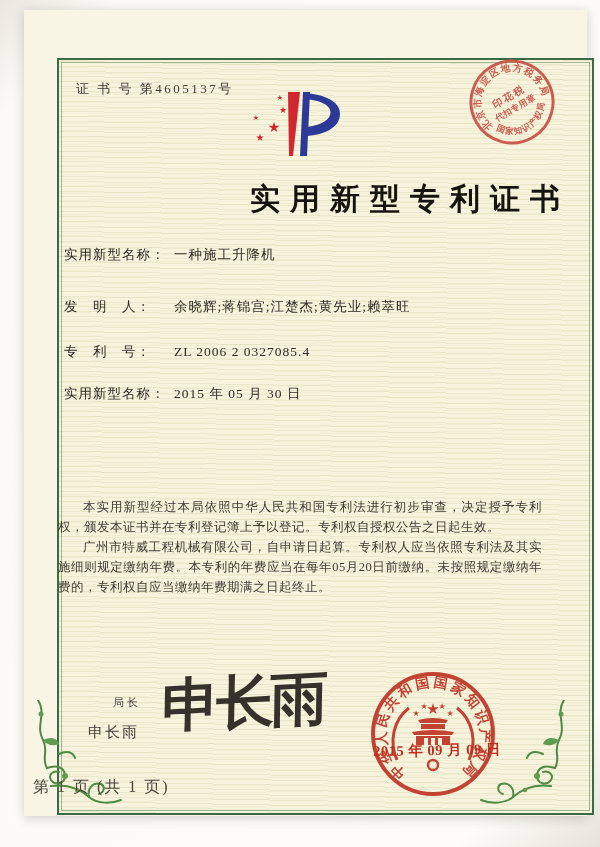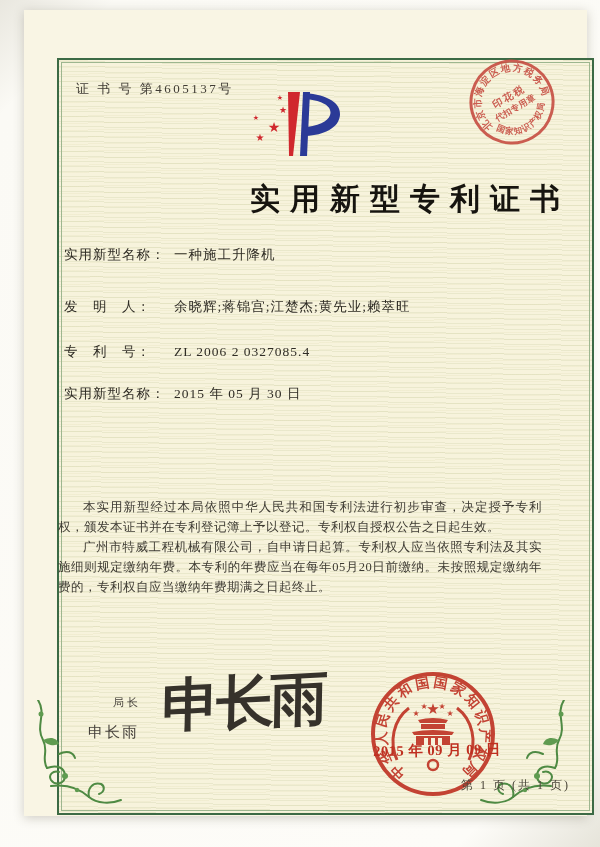--- a/index.html
+++ b/index.html
@@ -61,22 +61,22 @@
     font-weight:600;white-space:nowrap;
   }
   .seal{position:absolute;left:367px;top:668px;opacity:.95;}
   .seal-date{
     position:absolute;left:356px;top:741px;width:162px;text-align:center;
     font-size:14.5px;font-weight:bold;color:#bf2f20;letter-spacing:.5px;
     transform:rotate(-1deg);
   }
   .tax-stamp{position:absolute;left:462px;top:52px;opacity:.88;}
   .footer{
-    position:absolute;left:33px;top:777px;width:537px;text-align:right;
-    font-size:12px;letter-spacing:2px;color:#494438;
+    position:absolute;left:33px;top:777px;width:537px;text-align:left;
+    font-size:16px;letter-spacing:2px;color:#494438;
   }
   .orn{position:absolute;width:105px;height:105px;}
   .orn-left{left:31px;top:700px;}
   .orn-right{left:466px;top:700px;transform:scaleX(-1);}
   svg text{font-family:"DejaVu Sans","Liberation Sans",sans-serif;}
 </style>
 </head>
 <body>
 
 <div class="stage">

